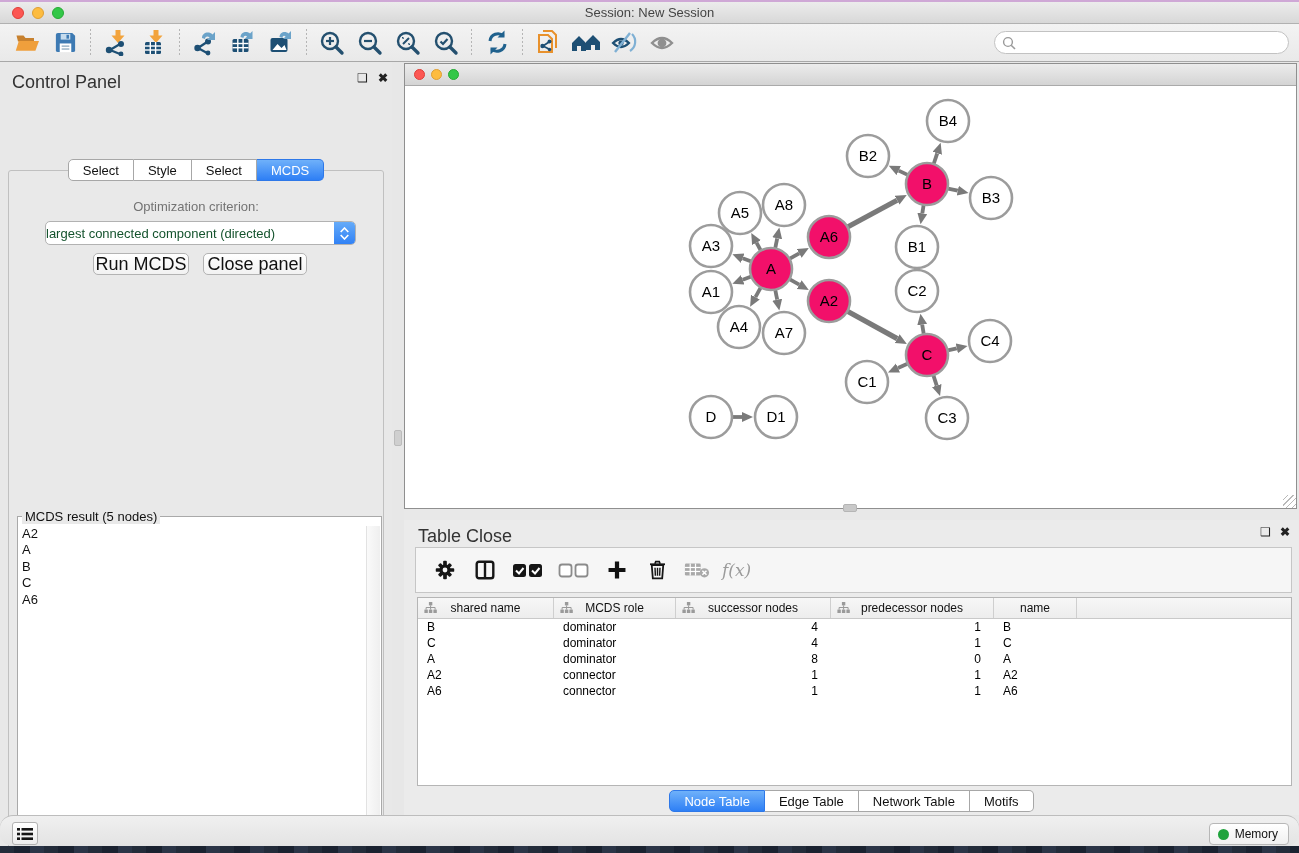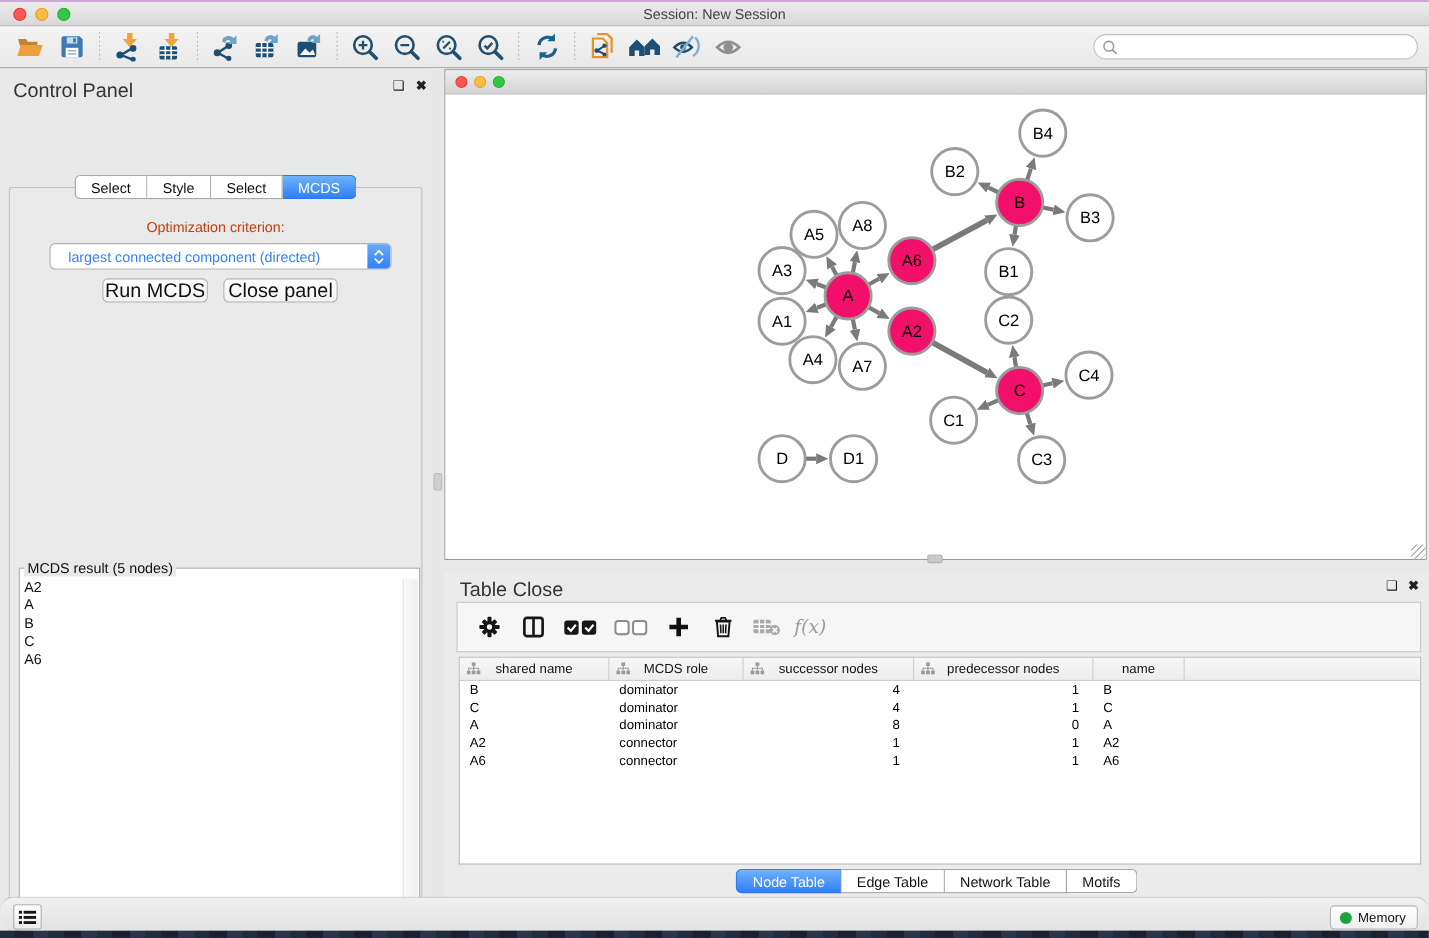--- a/index.html
+++ b/index.html
@@ -35,24 +35,24 @@
   .panel-title { font-size:18px; color:#333; }
   .panel-ctl { font-size:12px; color:#222; cursor:default; }
   .cp-tabs { position:absolute; top:96px; left:0; width:392px; display:flex; justify-content:center; z-index:3; }
   .tab { height:22px; padding:0 14px; background:#fff; border:1px solid #a7a7a7; border-left:none;
     font-size:13px; display:flex; align-items:center; color:#111; }
   .tab:first-child { border-left:1px solid #a7a7a7; border-radius:5px 0 0 5px; }
   .tab:last-child { border-radius:0 5px 5px 0; }
   .tab.selected { background:linear-gradient(#6fb1fa,#2e7ff5); color:#fff; border-color:#2e78e8; }
   .cp-body { position:absolute; left:8px; top:107px; width:376px; height:694px;
     background:#e9e9e9; border:1px solid #c0c0c0; border-radius:3px; }
-  .opt-label { position:absolute; top:28px; left:0; width:100%; text-align:center; font-size:13px; color:#c2410c; }
+  .opt-label { position:absolute; top:28px; left:0; width:100%; text-align:center; font-size:13px; color:#737373; }
   .dropdown { position:absolute; left:36px; top:50px; width:311px; height:24px; background:#fff;
     border:1px solid #b2b2b2; border-radius:5px; display:flex; align-items:center; overflow:hidden; }
-  .dropdown .dd-text { flex:1; font-size:13px; padding-left:16px; color:#3b82f6; white-space:nowrap; }
+  .dropdown .dd-text { flex:1; font-size:13px; padding-left:0; color:#14532d; white-space:nowrap; }
   .dd-stepper { width:21px; height:24px; background:linear-gradient(#68adf9,#2f80f5); border-radius:0 4px 4px 0;
     display:flex; flex-direction:column; align-items:center; justify-content:center; gap:1px; }
   .btn { position:absolute; height:22px; background:linear-gradient(#ffffff,#f2f2f2); border:1px solid #b3b3b3;
     border-radius:5px; font-size:18px; color:#111; display:flex; align-items:center; justify-content:center; }
   .mcds-fieldset { position:absolute; left:8px; top:345px; width:365px; height:341px;
     border:1px solid #a9a9a9; background:#fff; }
   .mcds-legend { position:absolute; top:-8px; left:4px; background:#e9e9e9; padding:0 3px; font-size:13px; color:#111; }
   .mcds-list { position:absolute; left:0; top:9px; right:15px; bottom:2px; overflow:hidden; }
   .result-item { font-size:13px; line-height:16.4px; padding-left:4px; color:#111; }
   .mcds-scroll { position:absolute; right:1px; top:9px; width:14px; bottom:2px;

